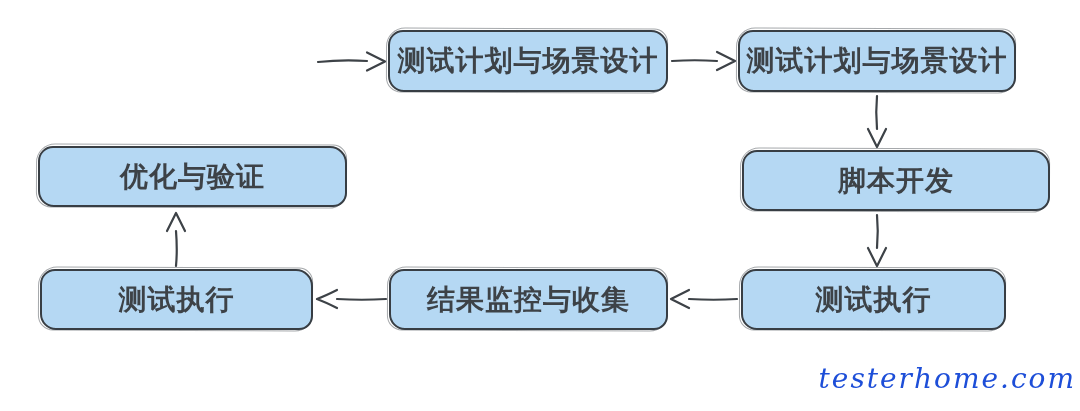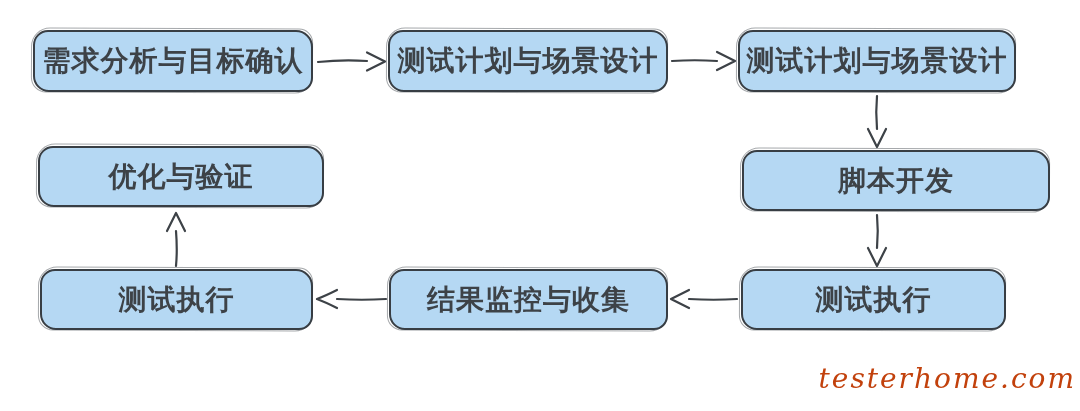--- a/index.html
+++ b/index.html
@@ -40,21 +40,21 @@
     transform: rotate(0.25deg);
     pointer-events: none;
   }
   #n0 { left: 33px;  top: 30px;  width: 280px; height: 62px; }
   #n1 { left: 388px; top: 30px;  width: 280px; height: 62px; }
   #n2 { left: 738px; top: 30px;  width: 278px; height: 62px; }
   #n3 { left: 742px; top: 150px; width: 308px; height: 61px; }
   #n4 { left: 741px; top: 269px; width: 265px; height: 61px; }
   #n5 { left: 389px; top: 269px; width: 279px; height: 61px; }
   #n6 { left: 40px;  top: 269px; width: 273px; height: 61px; }
-  #n7 { left: 38px;  top: 146px; width: 286px; height: 61px; }
+  #n7 { left: 38px;  top: 146px; width: 309px; height: 61px; }
 
   svg.arrows {
     position: absolute;
     left: 0; top: 0;
     width: 1080px;
     height: 411px;
     pointer-events: none;
   }
   svg.arrows path {
     stroke: #3d4247;
@@ -64,21 +64,21 @@
     stroke-linejoin: round;
   }
   .watermark {
     position: absolute;
     right: 4px;
     top: 362px;
     font-family: "DejaVu Serif", serif;
     font-style: italic;
     font-size: 28px;
     letter-spacing: 2px;
-    color: #c2410c;
+    color: #1d4ed8;
     user-select: none;
   }
 </style>
 </head>
 <body>
 
 <div class="canvas">
 
   <svg class="arrows" viewBox="0 0 1080 411" xmlns="http://www.w3.org/2000/svg">
     <g>
@@ -104,23 +104,20 @@
     <g>
       <path d="M386,299 Q362,300.5 337,299"></path>
       <path d="M337,290 Q325,296 317,299 Q325,302 337,308"></path>
     </g>
     <g>
       <path d="M176,266 Q177.5,250 176,231"></path>
       <path d="M167,231 Q173,219 176,213 Q179,219 185,231"></path>
     </g>
   </svg>
 
-  <div class="node" id="n0">
-    <span>需求分析与目标确认</span>
-  </div>
   <div class="node" id="n1">
     <span>测试计划与场景设计</span>
   </div>
   <div class="node" id="n2">
     <span>测试计划与场景设计</span>
   </div>
   <div class="node" id="n3">
     <span>脚本开发</span>
   </div>
   <div class="node" id="n4">

